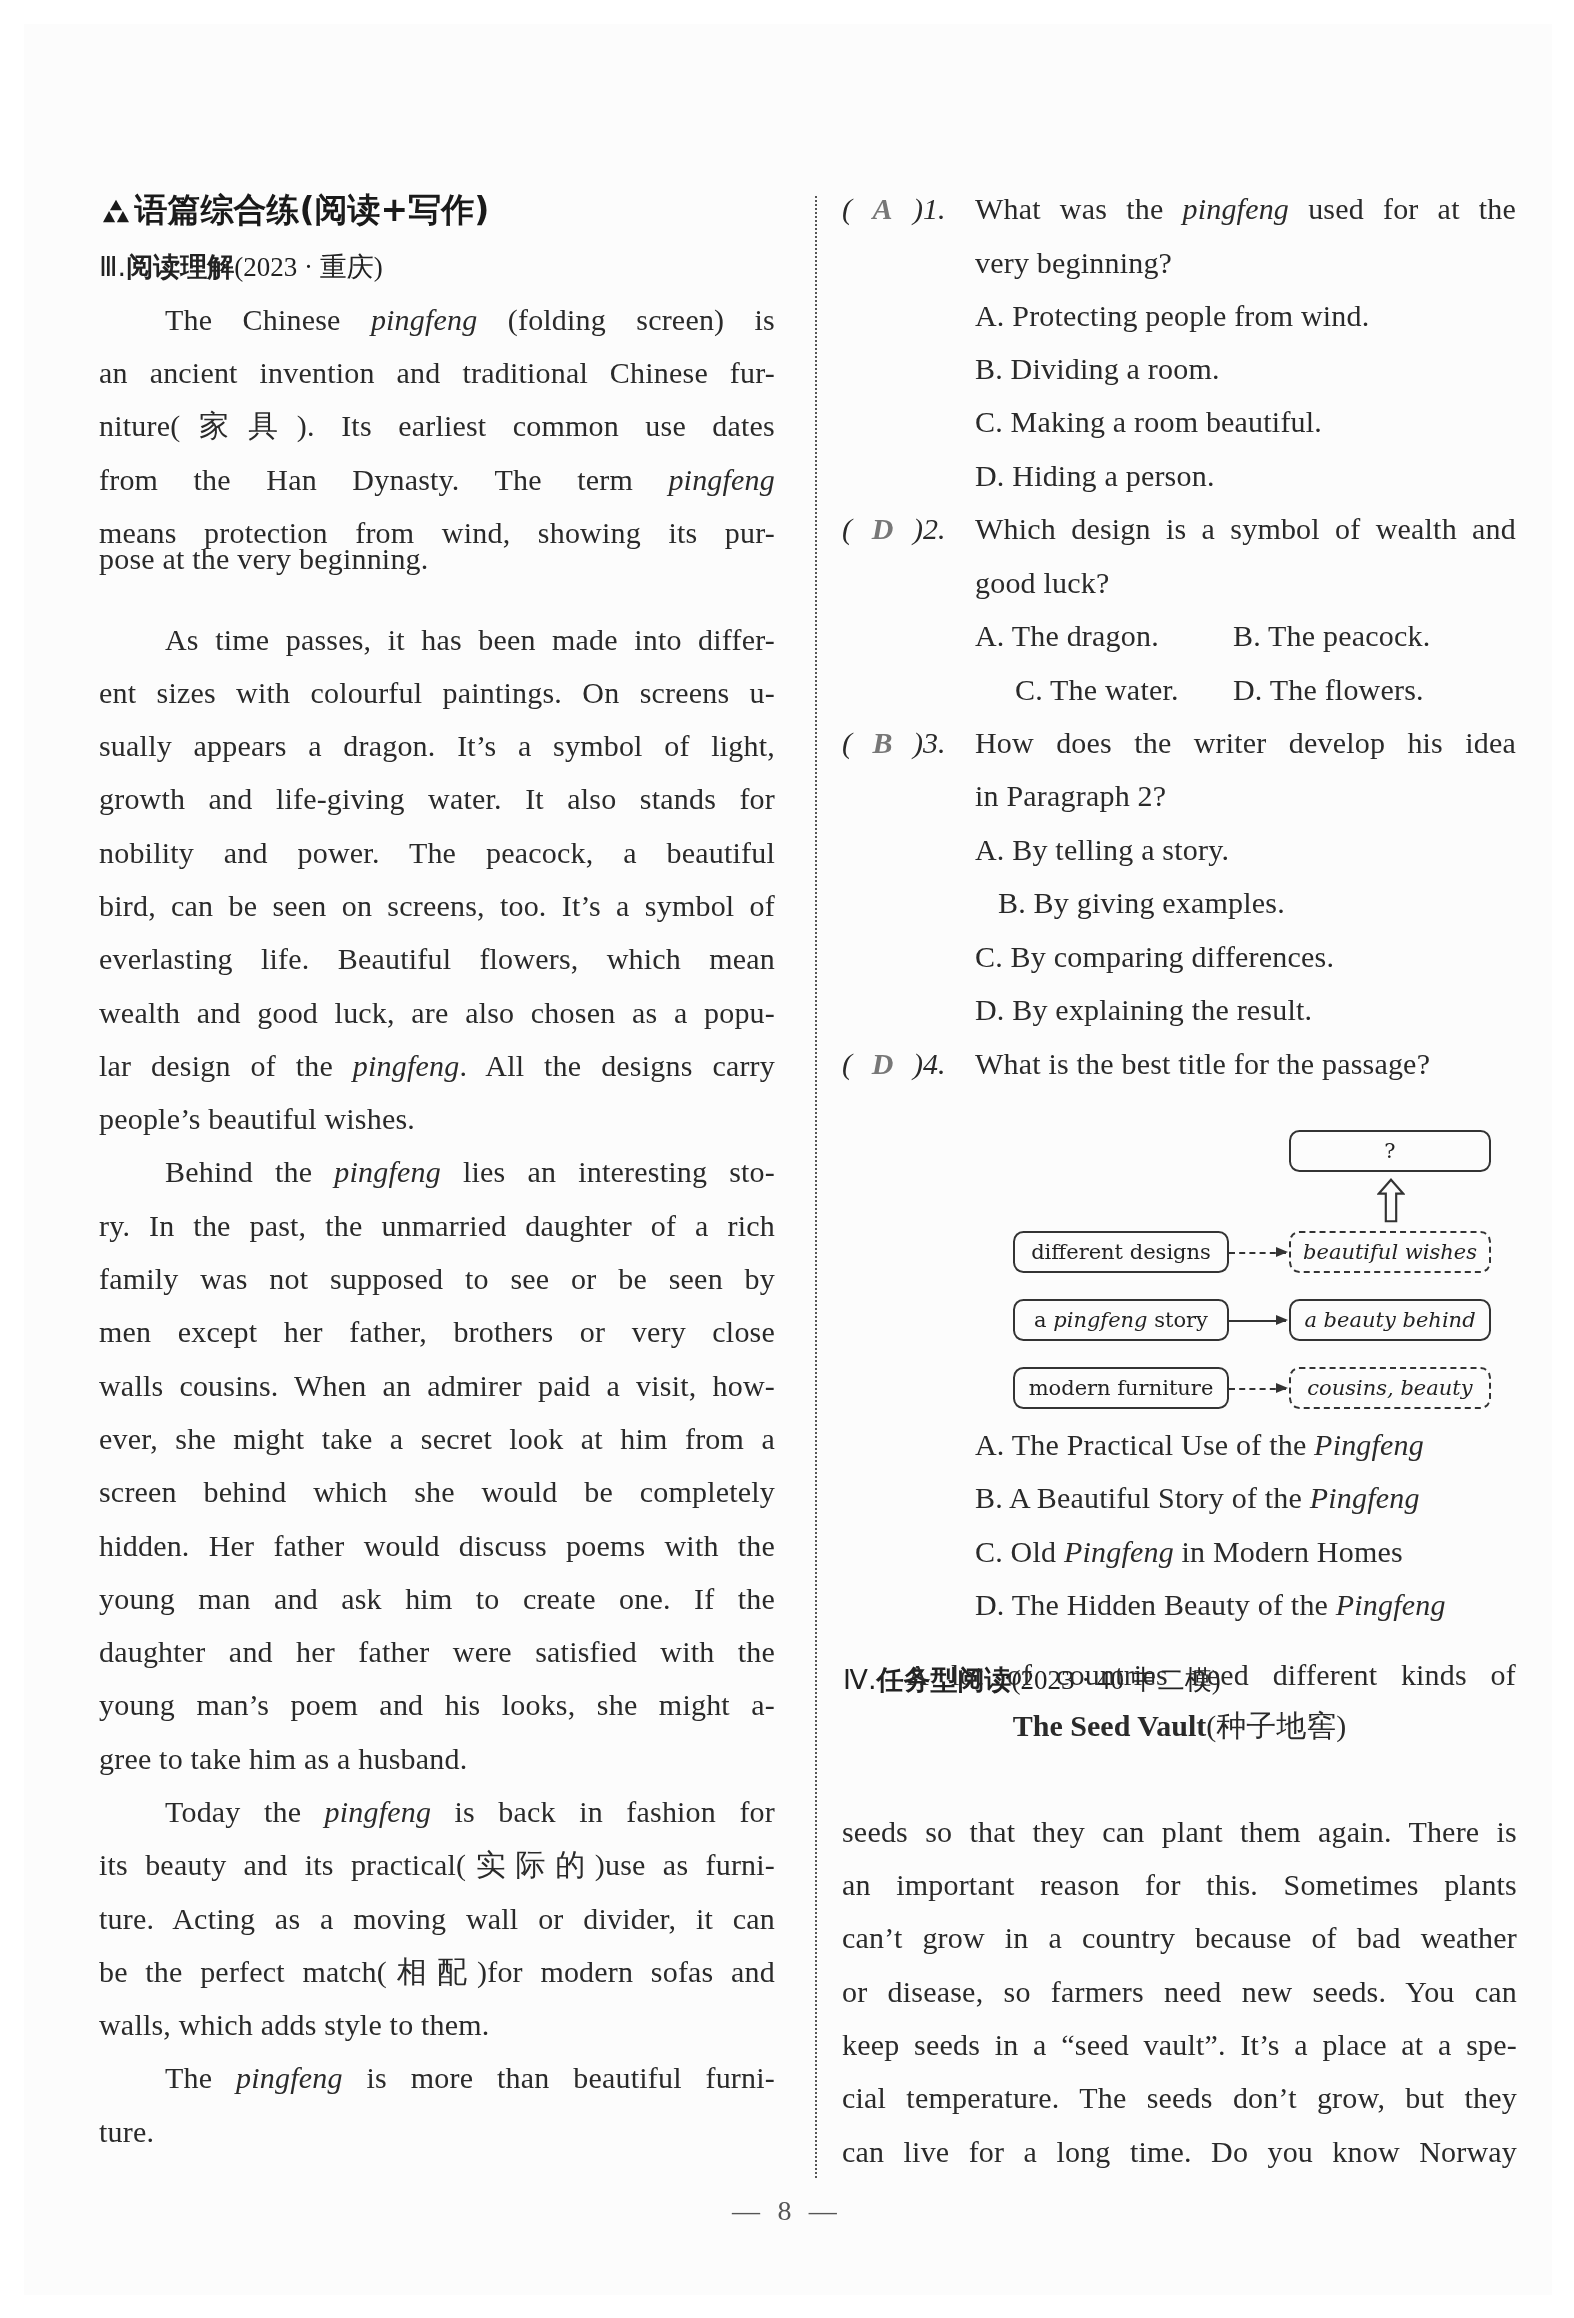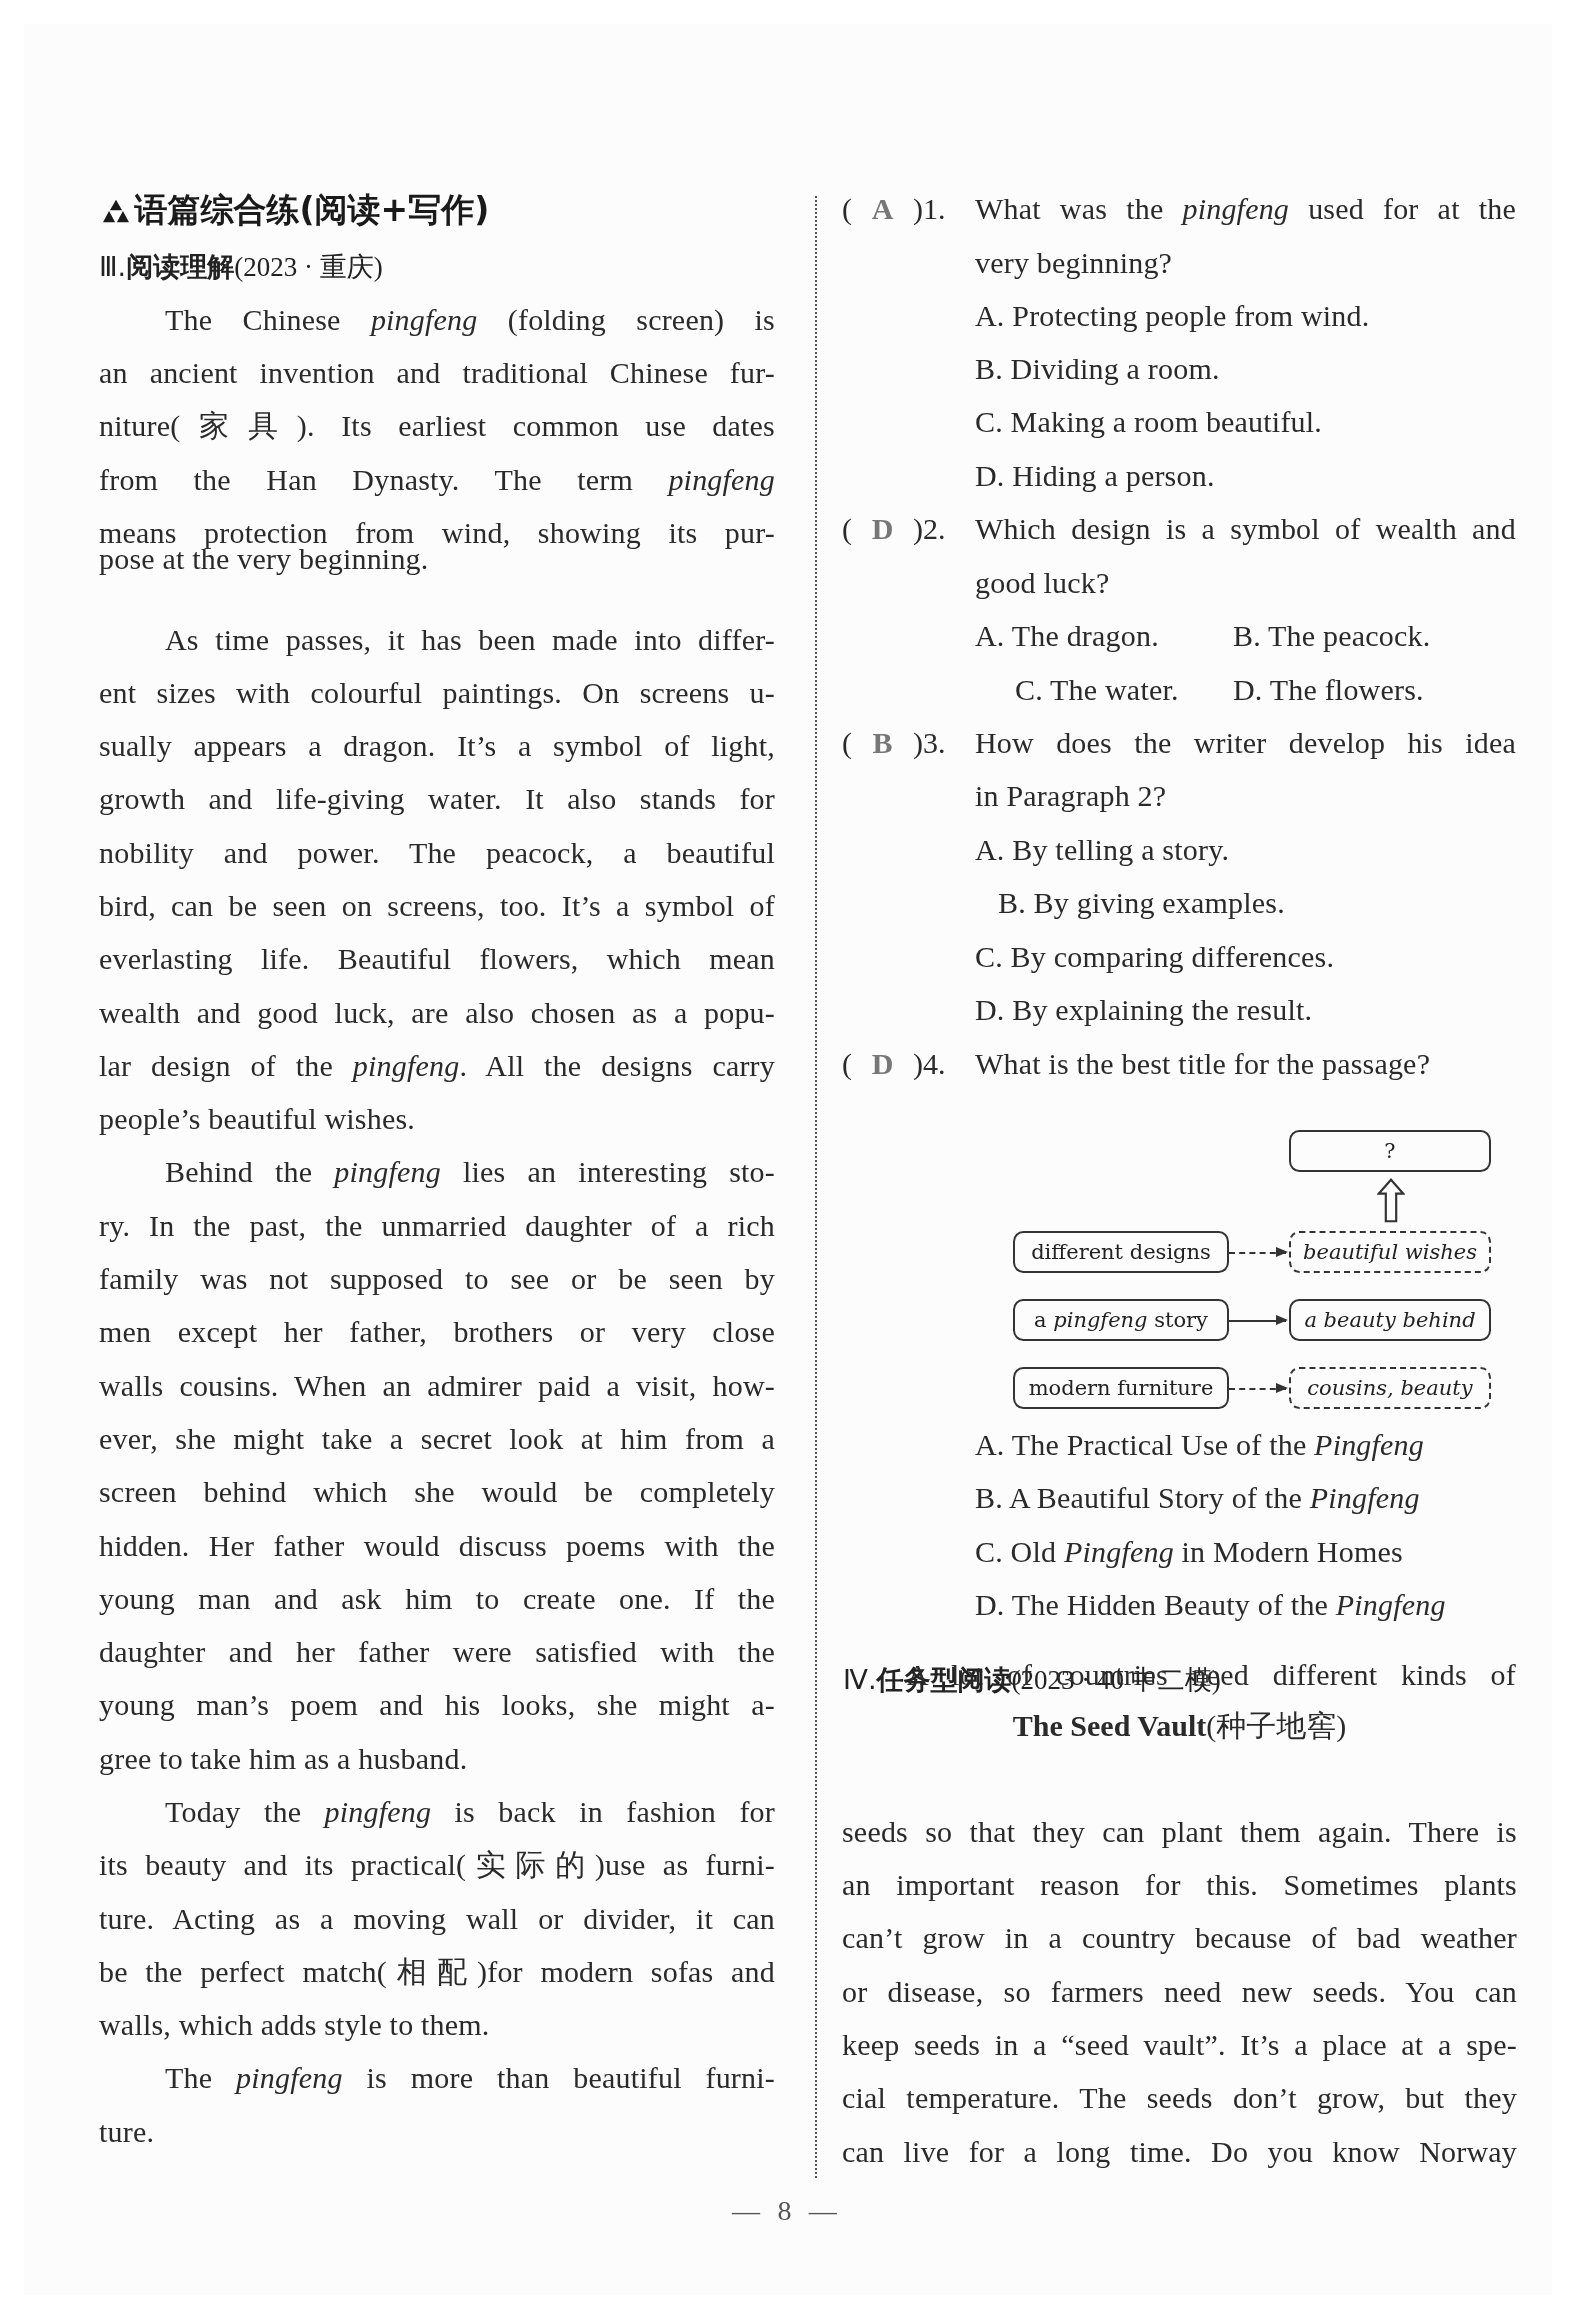--- a/index.html
+++ b/index.html
@@ -17,21 +17,21 @@
   .q-text { left:975px; width:541px; }
   .opt { left:975px; }
   .opt2 { left:1233px; }
   i { font-style:italic; }
   .title { font-family:"DejaVu Sans","Liberation Sans",sans-serif; font-weight:bold; font-size:33px; color:#1a1a1a; }
   .sec { font-family:"DejaVu Sans","Liberation Sans",sans-serif; font-size:27px; color:#222; }
   .sec b { font-weight:bold; }
   .sec .src { font-family:"Liberation Serif",serif; font-weight:normal; }
   .divider { position:absolute; left:815px; top:196px; height:1982px; border-left:2.6px dotted #555; }
   .qrow { position:absolute; left:842px; font-size:30px; line-height:38px; white-space:nowrap; }
-  .paren { display:inline-block; width:130px; }
+  .paren { display:inline-block; width:130px;font-style:italic; }
   .ans { display:inline-block; width:61px; text-align:center; font-weight:bold; color:#777; font-family:"Liberation Serif",serif; }
   .pageno { position:absolute; left:0; width:1574px; top:2195px; text-align:center; font-size:28px; color:#555; letter-spacing:5.2px; }
   
   .box { position:absolute; border:2.2px solid #333; border-radius:10.4px; height:38px; line-height:38px;
          text-align:center; font-family:"DejaVu Serif","Liberation Serif",serif; font-size:21px; color:#222; box-sizing:content-box; }
   .box.dashed { border-style:dashed; }
   .box i { font-style:italic;text-align:center; }
   .conn { position:absolute; height:0; }
   .conn.solid { border-top:2.2px solid #333; }
   .conn.dash { border-top:2.2px dashed #333; }

